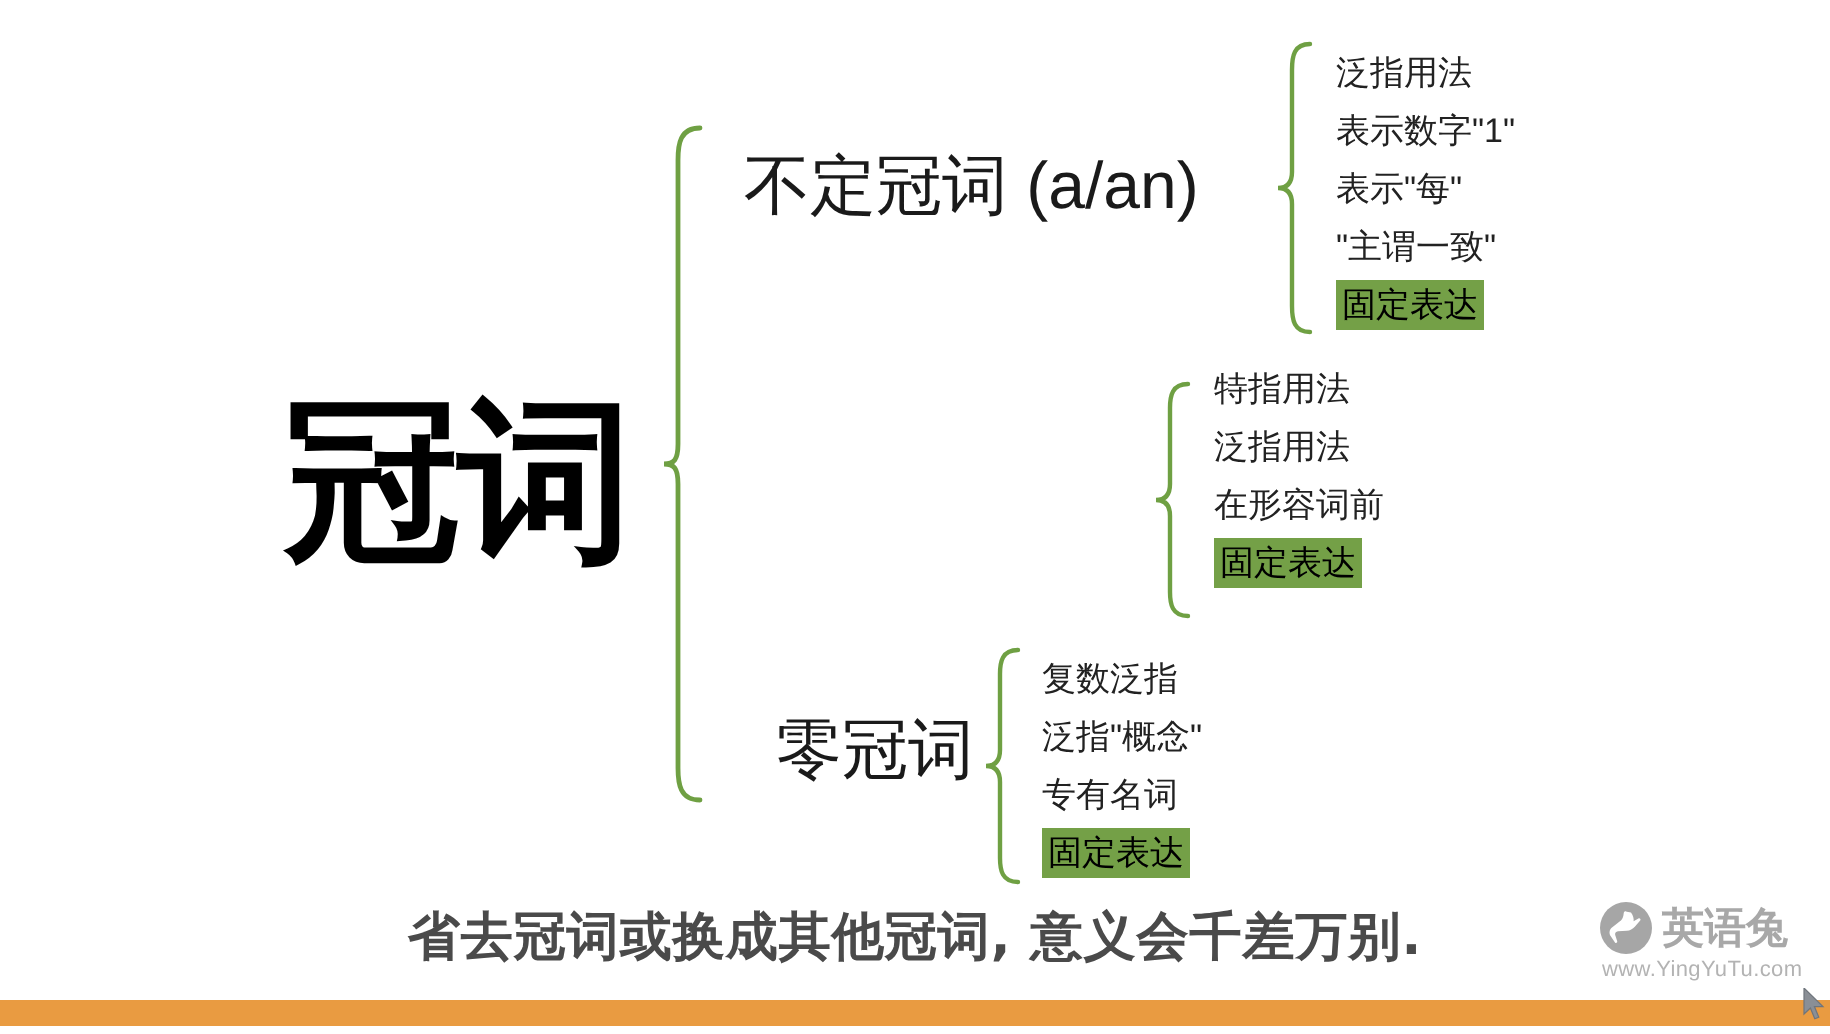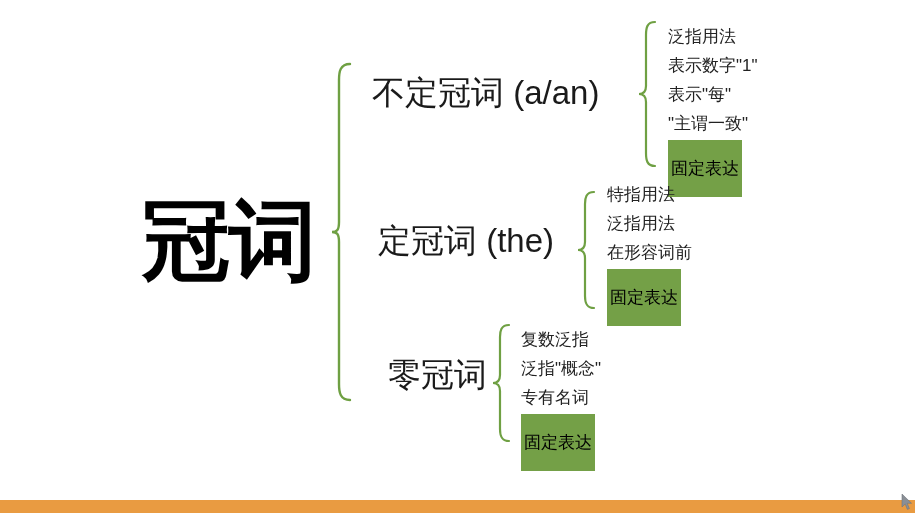--- a/index.html
+++ b/index.html
@@ -77,21 +77,21 @@
     line-height: 29px;
     color: #222222;
     white-space: nowrap;
     height: 29px;
     text-align: center;
   }
   .leaf.hl {
     display: inline-block;
     background: #74A047;
     color: #000000;
-    padding: 16px 3px;
+    padding: 0 3px;
     line-height: 25px;
     height: 25px;
     margin-top: 2px;
   }
   .leaf-row {
     height: 29px;
   }
 
   .leaves-a { left: 668px; top: 22px; }
   .leaves-b { left: 607px; top: 180px; }
@@ -200,21 +200,20 @@
       <span class="leaf">表示"每"</span>
     </div>
     <div class="leaf-row">
       <span class="leaf">"主谓一致"</span>
     </div>
     <div class="leaf-row">
       <span class="leaf hl">固定表达</span>
     </div>
   </div>
 
-  <div class="l2 l2-b">定冠词 (the)</div>
   <svg class="brace-svg" style="left:576px; top:190px;" width="22" height="120" viewBox="0 0 22 120">
     <path class="brace-path thin" d="M18 2 C10 2 9 8 9 14 L9 52 C9 58 6 60 2 60 C6 60 9 62 9 68 L9 106 C9 112 10 118 18 118"></path>
   </svg>
   <div class="leaves leaves-b">
     <div class="leaf-row">
       <span class="leaf">特指用法</span>
     </div>
     <div class="leaf-row">
       <span class="leaf">泛指用法</span>
     </div>
@@ -238,20 +237,32 @@
       <span class="leaf">泛指"概念"</span>
     </div>
     <div class="leaf-row">
       <span class="leaf">专有名词</span>
     </div>
     <div class="leaf-row">
       <span class="leaf hl">固定表达</span>
     </div>
   </div>
 
-
+  <div class="caption">省去冠词或换成其他冠词, 意义会千差万别.</div>
+
+  <div class="logo">
+    <div class="logo-top">
+      <span class="logo-mark">
+        <svg width="26" height="26" viewBox="0 0 26 26" aria-hidden="true">
+          <path d="M15.5 5.2 C16.6 6.6 17 8.2 16.8 9.6 L19.2 8.2 C19.9 7.8 20.6 8.6 20.1 9.2 L17.4 12.4 C16.4 13.6 14.9 14.3 13.4 14.4 L9.0 14.6 C8.0 14.7 7.3 15.6 7.6 16.5 L8.6 19.6 C8.8 20.3 7.9 20.8 7.5 20.2 L5.3 17.0 C4.4 15.6 4.7 13.7 6.0 12.7 L9.8 9.8 C10.8 9.0 11.5 7.9 11.7 6.7 L11.9 5.4 C12.0 4.6 12.9 4.3 13.4 4.9 Z" fill="#ffffff"></path>
+        </svg>
+      </span>
+      <span class="logo-name">英语兔</span>
+    </div>
+    <div class="logo-url">www.YingYuTu.com</div>
+  </div>
 
   <div class="bottom-bar"></div>
   <svg class="edge-cursor" viewBox="0 0 12 16" aria-hidden="true">
     <path d="M1 0 L1 13 L4.2 10 L6.4 15.4 L8.4 14.6 L6.2 9.3 L10.5 9.3 Z" fill="#8a8f96" stroke="#6f757c" stroke-width="0.6"></path>
   </svg>
 
 </div>
 
 </body></html>

